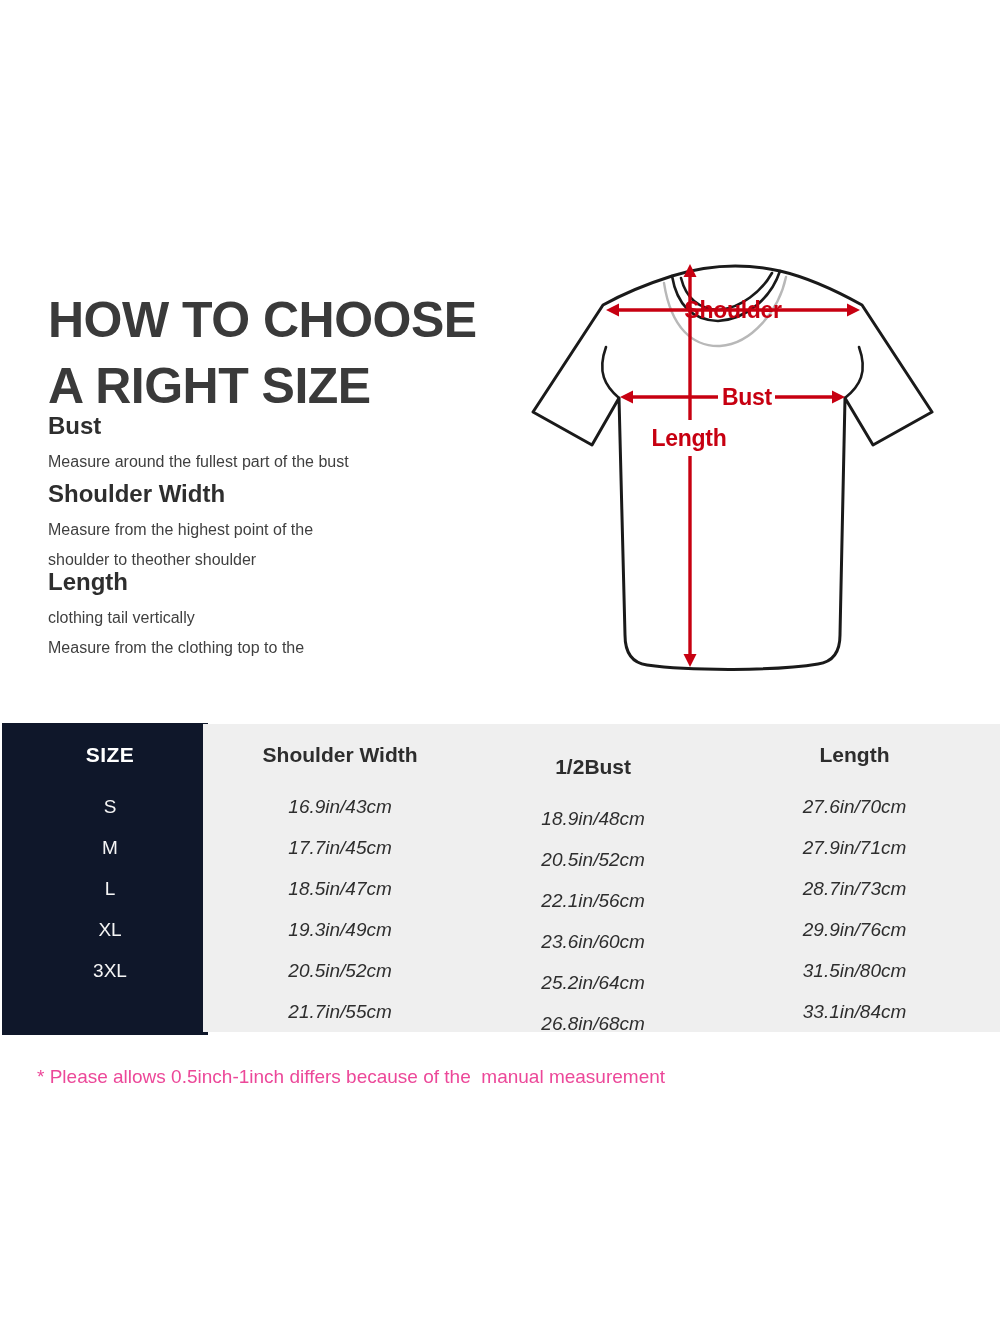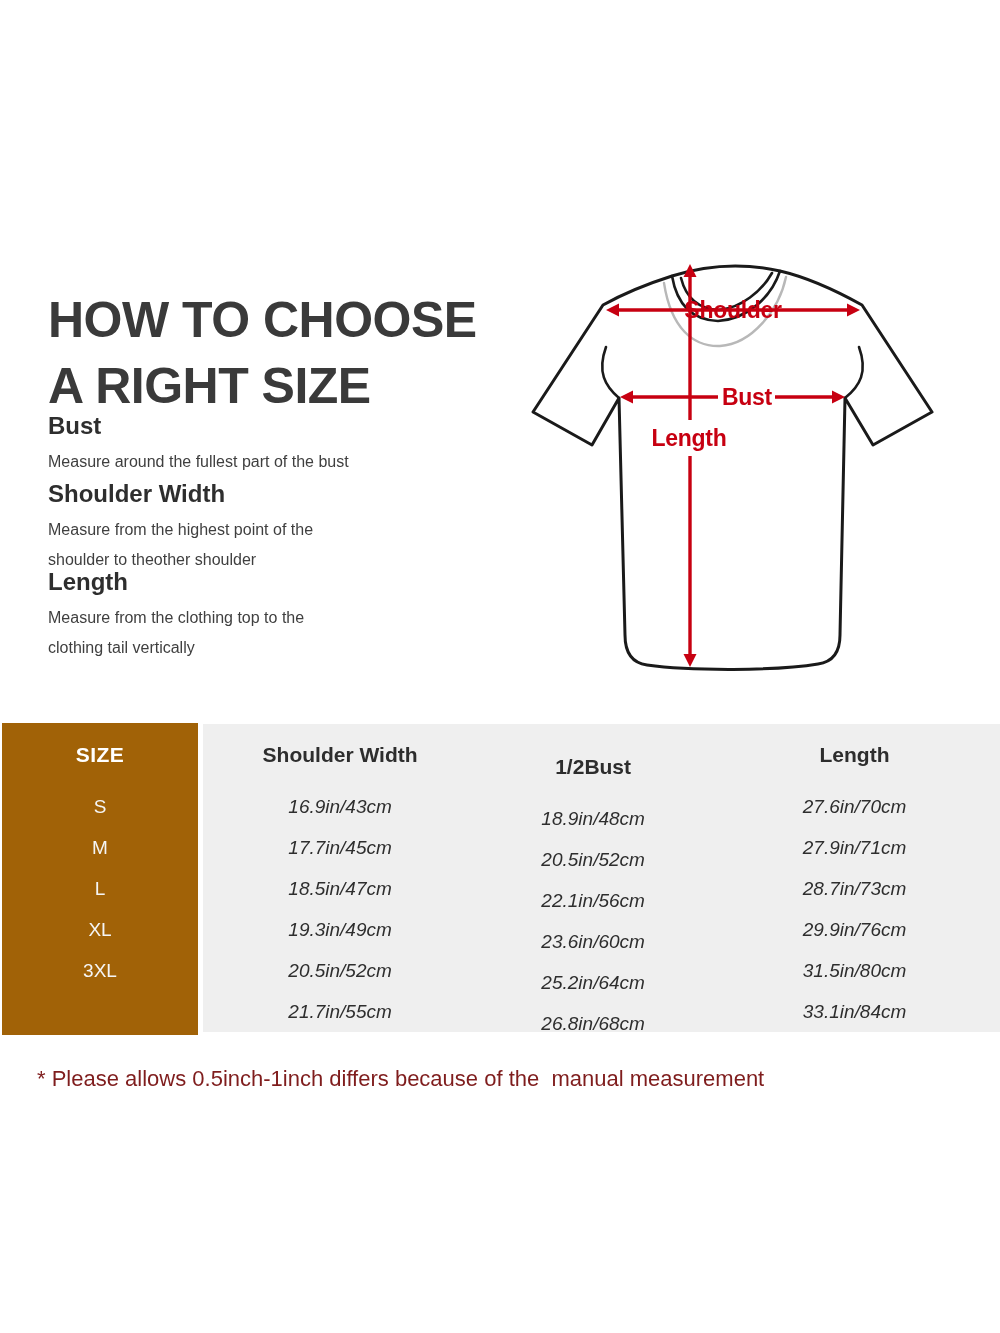--- a/index.html
+++ b/index.html
@@ -21,41 +21,41 @@
   
   .shirt-svg{position:absolute;left:515px;top:250px;}
   .shirt-outline{fill:#ffffff;stroke:#1a1a1a;stroke-width:3;stroke-linejoin:round;stroke-linecap:round;}
   .shirt-line{fill:none;stroke:#1a1a1a;stroke-width:2.6;stroke-linecap:round;}
   .shirt-shade{fill:none;stroke:#b8b8b8;stroke-width:2.4;stroke-linecap:round;}
   .arrow-line{stroke:#c70011;stroke-width:3.4;fill:none;}
   .arrow-head{fill:#c70011;stroke:none;}
   .arrow-label{fill:#c70011;font-family:"Liberation Sans",sans-serif;font-weight:bold;font-size:23px;letter-spacing:-0.3px;}
   
   .size-col{
-    position:absolute;left:2px;top:723px;width:196px;height:312px;background:#a16207;
-    display:flex;flex-direction:column;
+    position:absolute;left:2px;top:723px;width:196px;height:312px;background:#0f172a;
+    display:flex;flex-direction:column;padding-left:10px;
   }
   .size-col .hdr{height:63px;display:flex;align-items:center;justify-content:center;
     color:#ffffff;font-size:21px;font-weight:bold;letter-spacing:0.5px;}
   .size-col .cell{height:41px;display:flex;align-items:center;justify-content:center;
     color:#f5f5f5;font-size:19px;}
   .data-area{
     position:absolute;left:203px;top:724px;width:797px;height:308px;background:#efefef;
     display:flex;flex-direction:column;
   }
   .data-row{display:flex;width:100%;}
   .data-row.hdr{height:62px;}
   .data-row.val{height:41px;font-style:italic;}
   .data-row > div{display:flex;align-items:center;justify-content:center;}
   .col-a{width:34.4%;} .col-b{width:29.1%;margin-top:24px;} .col-c{width:36.5%;}
   .data-row.hdr > div{font-size:21px;font-weight:bold;color:#2d2d2d;}
   .data-row.val > div{font-size:19px;color:#2e2e2e;}
   
   .footnote{
-    position:absolute;left:37px;top:1066px;font-size:22px;color:#7f1d1d;white-space:pre;
+    position:absolute;left:37px;top:1066px;font-size:19px;color:#ec4899;white-space:pre;
   }
 </style>
 </head>
 <body>
 
 <div class="canvas">
 
   <div class="page-title">
     <div>HOW TO CHOOSE</div>
     <div>A RIGHT SIZE</div>
@@ -65,22 +65,22 @@
     <div class="heading">Bust</div>
     <div class="body-line">Measure around the fullest part of the bust</div>
   </div>
   <div class="section section-shoulder">
     <div class="heading">Shoulder Width</div>
     <div class="body-line">Measure from the highest point of the</div>
     <div class="body-line">shoulder to theother shoulder</div>
   </div>
   <div class="section section-length">
     <div class="heading">Length</div>
+    <div class="body-line">clothing tail vertically</div>
     <div class="body-line">Measure from the clothing top to the</div>
-    <div class="body-line">clothing tail vertically</div>
   </div>
 
   <svg class="shirt-svg" width="420" height="440" viewBox="0 0 420 440" xmlns="http://www.w3.org/2000/svg">
 
     <path class="shirt-outline" d="
       M 157,26
       C 135,33 106,45 88,55
       L 18,162
       L 77,195
       L 104,148

